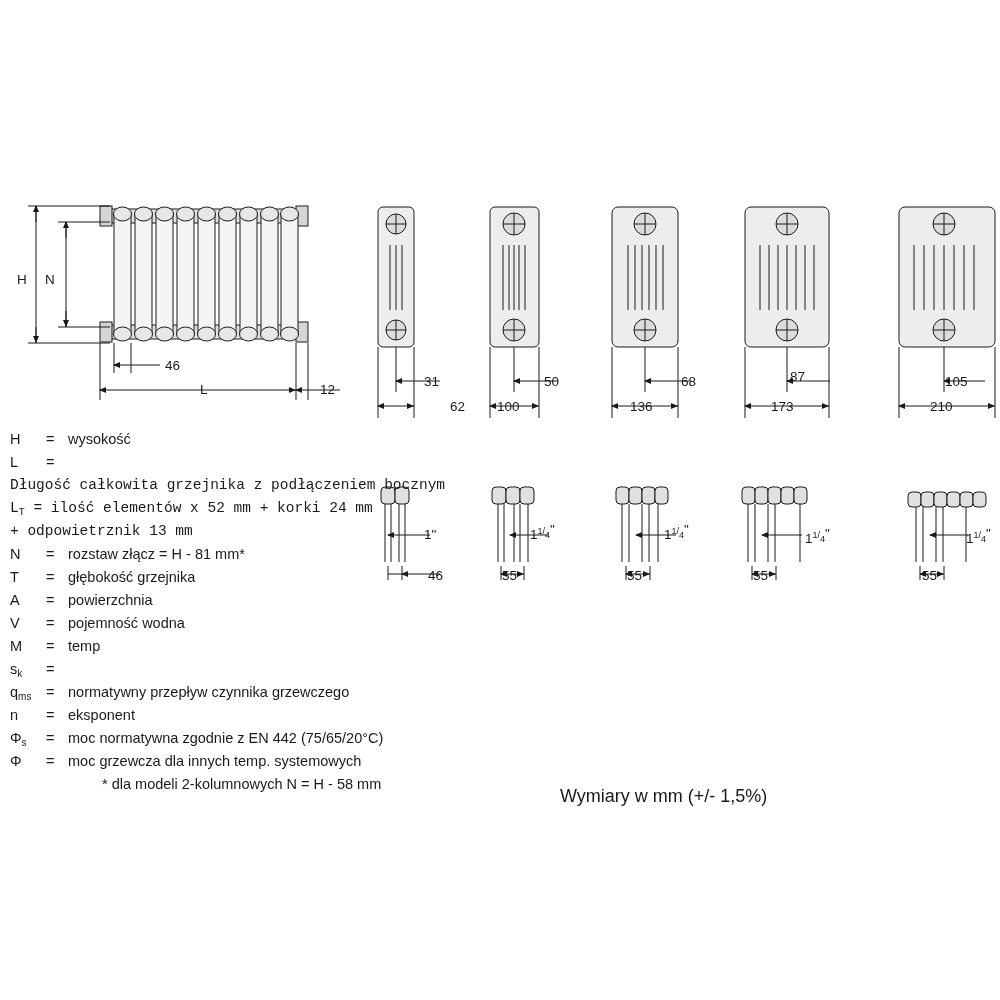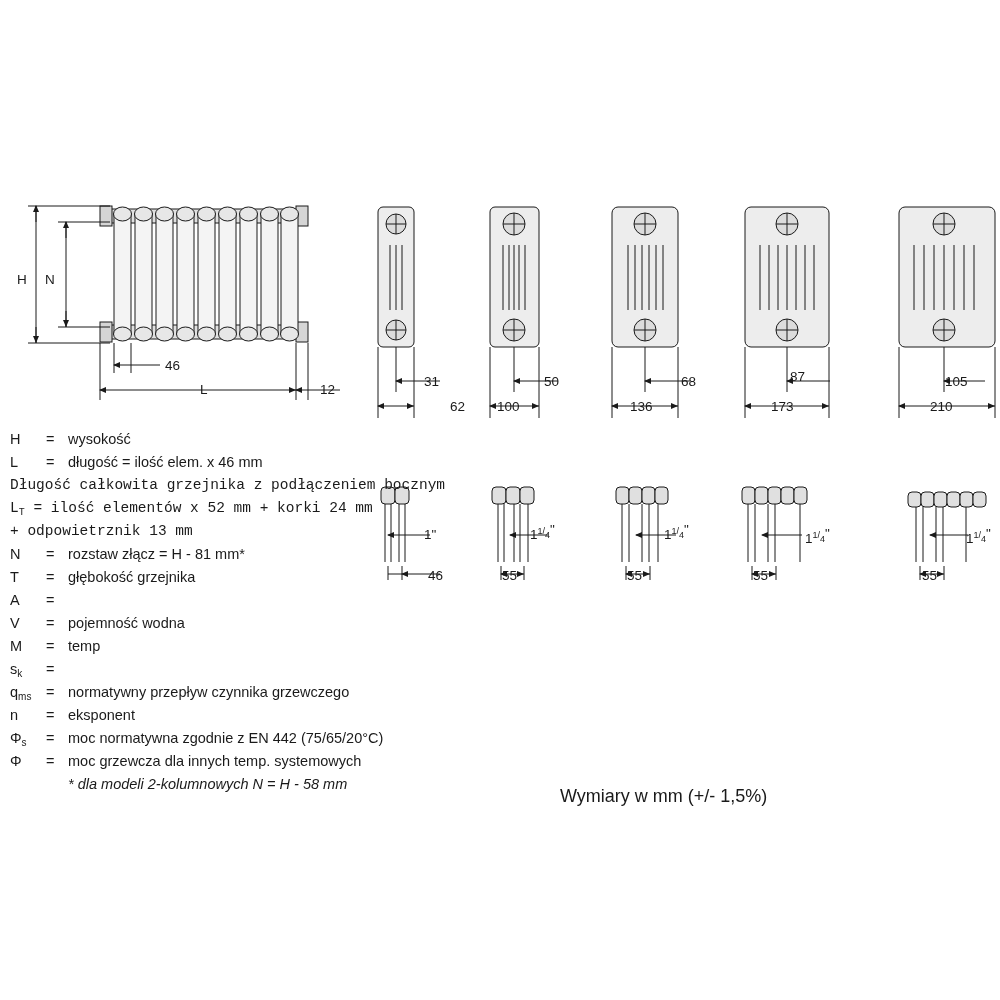--- a/index.html
+++ b/index.html
@@ -56,22 +56,21 @@
     margin-bottom: 8.5px;
     font-family: Liberation Mono, monospace;
   }
   .legend sub {
     font-size: 10px;
     vertical-align: baseline;
     position: relative;
     top: 3px;
   }
   .footnote {
-    margin-left: 58px;
-    font-style: italic;
+    margin-left: 92px;
   }
   .units {
     position: absolute;
     left: 560px;
     top: 786px;
     font-size: 18px;
   }
 </style>
 </head>
 <body>
@@ -376,21 +375,20 @@
 
   <div class="legend">
     <div class="row">
       <span class="sym">H</span>
       <span class="eq">=</span>
       <span class="txt">wysokość</span>
     </div>
     <div class="row">
       <span class="sym">L</span>
       <span class="eq">=</span>
-      <span class="txt">długość = ilość elem. x 46 mm</span>
     </div>
 
     <div class="wide">Długość całkowita grzejnika z podłączeniem bocznym</div>
 
     <div class="wide">
       <span>L</span><sub>T</sub>
       <span>= ilość elementów x 52 mm + korki 24 mm</span>
     </div>
 
     <div class="wide">+ odpowietrznik 13 mm</div>
@@ -401,20 +399,21 @@
       <span class="txt">rozstaw złącz = H - 81 mm*</span>
     </div>
     <div class="row">
       <span class="sym">T</span>
       <span class="eq">=</span>
       <span class="txt">głębokość grzejnika</span>
     </div>
     <div class="row">
       <span class="sym">A</span>
       <span class="eq">=</span>
+      <span class="txt">powierzchnia</span>
     </div>
     <div class="row">
       <span class="sym">V</span>
       <span class="eq">=</span>
       <span class="txt">pojemność wodna</span>
     </div>
     <div class="row">
       <span class="sym">M</span>
       <span class="eq">=</span>
       <span class="txt">temp</span>

